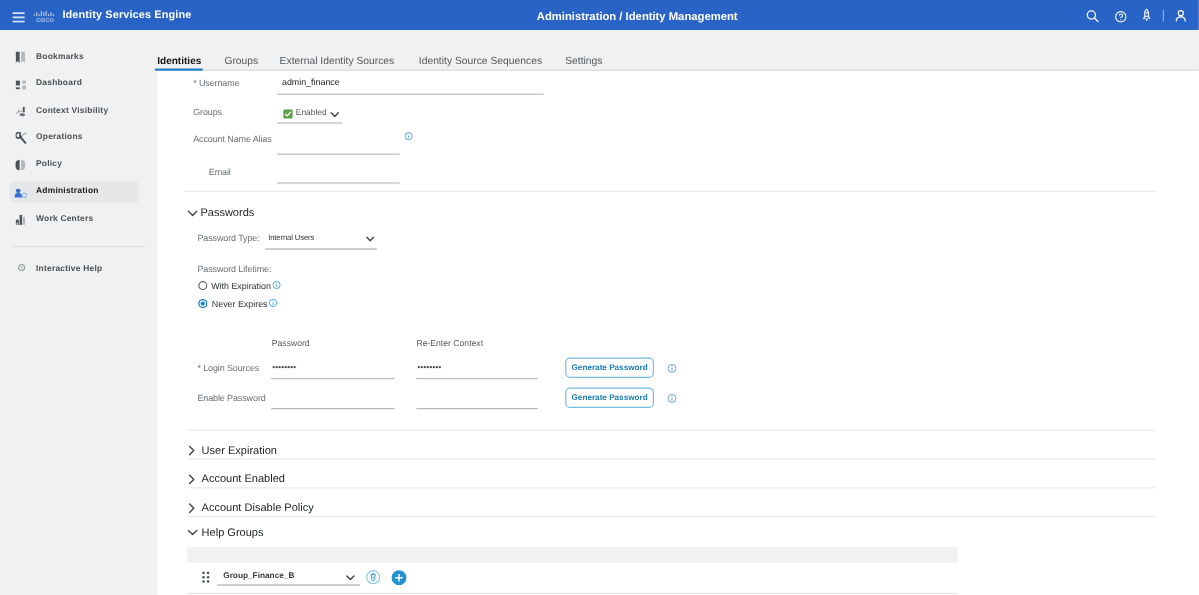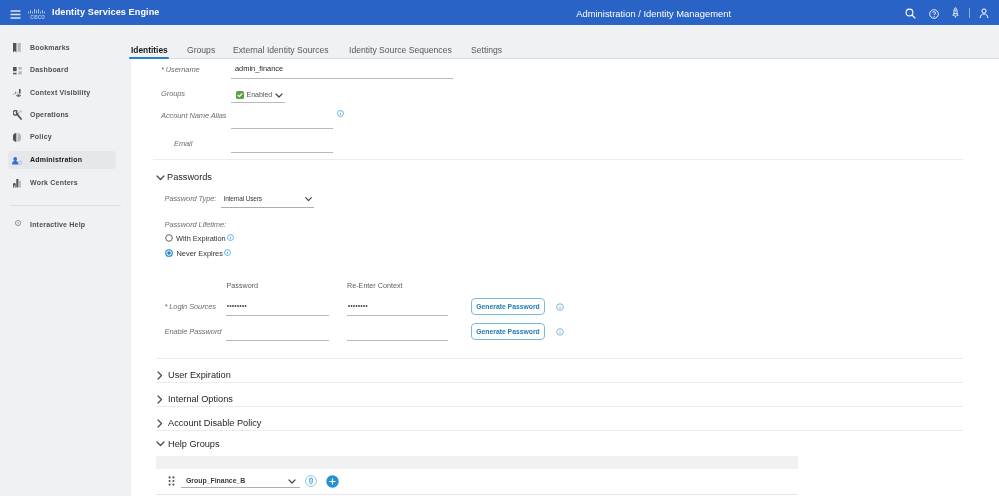--- a/index.html
+++ b/index.html
@@ -2,34 +2,34 @@
 <html><head>
 <meta charset="utf-8">
 <style>
   html,body{margin:0;padding:0;}
   body{width:999px;height:496px;position:relative;overflow:hidden;
        font-family:"Liberation Sans", sans-serif;background:#fff;}
   .abs{position:absolute;white-space:nowrap;}
   
   .header{left:0;top:0;width:999px;height:25px;background:#2a63c6;}
   .htitle{left:52px;top:7.2px;color:#fff;font-size:9.1px;font-weight:bold;letter-spacing:.1px;}
-  .hcenter{left:331px;top:7.5px;width:400px;color:#fff;font-size:9.4px;font-weight:normal;text-align:right;}
+  .hcenter{left:331px;top:7.5px;width:400px;color:#fff;font-size:9.4px;font-weight:bold;text-align:center;}
   
   .graybar{left:0;top:25px;width:999px;height:34px;background:#f0f1f2;}
   .sidebar{left:0;top:59px;width:131px;height:437px;background:#f0f1f2;}
   .tabline{left:131px;top:58px;width:868px;height:1px;background:#dadcdd;}
   .tab{top:44.5px;font-size:8.6px;color:#55595c;}
   .tab.active{color:#15181a;font-weight:bold;font-size:8.4px;top:44.6px;}
   .tabul{left:129px;top:56.6px;width:40px;height:2.2px;background:#2081c7;border-radius:2px;}
   
   .sitem{left:30px;font-size:7px;font-weight:bold;color:#4b5054;letter-spacing:.2px;}
   .sicon{left:11px;}
   .sline{left:10px;top:204.5px;width:111px;height:1px;background:#dcdedf;}
   
-  .lbl{font-size:7.5px;color:#687076;letter-spacing:-.1px;font-style:italic;}
+  .lbl{font-size:7.5px;color:#687076;letter-spacing:-.1px;}
   .val{font-size:7.4px;color:#20262b;}
   .uline{height:1px;background:#b7babc;}
   .sep{height:1px;background:#ececec;}
   .sechdr{font-size:9.2px;color:#22262a;}
   .chev{stroke:#41474c;stroke-width:1.2;fill:none;stroke-linecap:round;stroke-linejoin:round;}
   .gbtn{position:absolute;width:74px;height:17px;border:1px solid #76bce0;border-radius:4px;box-sizing:border-box;
         color:#1d7db5;font-size:6.8px;font-weight:bold;text-align:center;line-height:15px;background:#fff;white-space:nowrap;}
 </style>
 </head>
 <body>
@@ -240,21 +240,21 @@
 <div class="abs sep" style="left:156px;top:357.5px;width:807px"></div>
 
 <svg class="abs chev" style="left:157px;top:371px" width="6" height="9" viewBox="0 0 6 9">
     <path d="M1 1 L4.5 4.5 L1 8"></path>
   </svg>
 <div class="abs sechdr" style="left:168px;top:370px">User Expiration</div>
 <div class="abs sep" style="left:156px;top:381.8px;width:807px"></div>
 <svg class="abs chev" style="left:157px;top:395px" width="6" height="9" viewBox="0 0 6 9">
     <path d="M1 1 L4.5 4.5 L1 8"></path>
   </svg>
-<div class="abs sechdr" style="left:168px;top:394.3px">Internal Options</div>
+<div class="abs sechdr" style="left:168px;top:394.3px">Account Enabled</div>
 <div class="abs sep" style="left:156px;top:406px;width:807px"></div>
 <svg class="abs chev" style="left:157px;top:419px" width="6" height="9" viewBox="0 0 6 9">
     <path d="M1 1 L4.5 4.5 L1 8"></path>
   </svg>
 <div class="abs sechdr" style="left:168px;top:418.3px">Account Disable Policy</div>
 <div class="abs sep" style="left:156px;top:430.4px;width:807px"></div>
 
 <svg class="abs chev" style="left:155.5px;top:440.8px" width="9" height="6" viewBox="0 0 9 6">
     <path d="M1 1 L4.5 4.5 L8 1"></path>
   </svg>

